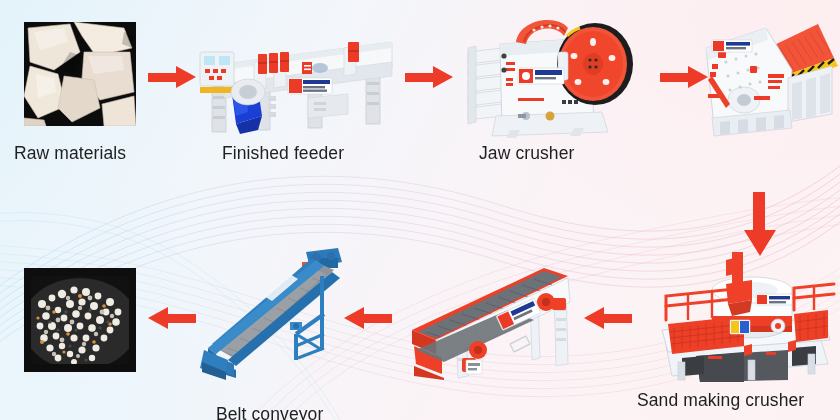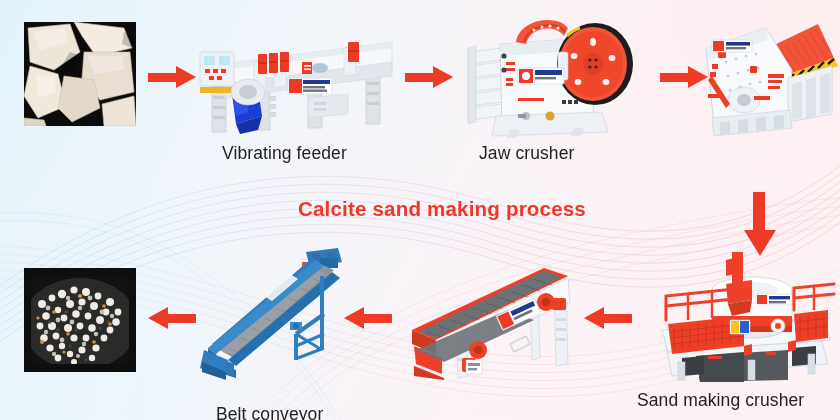--- a/index.html
+++ b/index.html
@@ -108,20 +108,21 @@
         <polygon points="10,10 40,6 44,20 16,28"></polygon>
         <polygon points="64,34 98,34 100,48 70,52"></polygon>
         <polygon points="12,52 30,56 32,70 14,76"></polygon>
       </g>
       <g fill="#000" opacity="0.2">
         <polygon points="46,30 58,34 50,52 36,46"></polygon>
         <polygon points="100,10 110,14 108,26 98,22"></polygon>
       </g>
     </svg>
   </div>
+  <div class="caption" style="left:14px; top:143px;">Raw materials</div>
 
   <div class="arrow" style="left:148px; top:64px;">
     <svg width="48" height="26" viewBox="0 0 48 26">
       <rect x="0" y="9" width="32" height="9" fill="#ee3b28"></rect>
       <polygon points="28,2 48,13 28,24" fill="#ee3b28"></polygon>
     </svg>
   </div>
 
   <div class="stage" style="left:196px; top:24px; width:200px; height:112px;">
     <svg width="200" height="112" viewBox="0 0 200 112">
@@ -204,21 +205,21 @@
           <rect x="118" y="78" width="12" height="3"></rect>
           <rect x="118" y="84" width="12" height="3"></rect>
         </g>
       <g fill="#d5dbe2">
         <rect x="72" y="72" width="8" height="5"></rect>
           <rect x="72" y="80" width="8" height="5"></rect>
         <rect x="72" y="88" width="8" height="5"></rect>
       </g>
     </svg>
   </div>
-  <div class="caption" style="left:222px; top:143px;">Vibrating feeder</div>
+  <div class="caption" style="left:222px; top:143px;">Finished feeder</div>
 
   <div class="arrow" style="left:405px; top:64px;">
     <svg width="48" height="26" viewBox="0 0 48 26">
       <rect x="0" y="9" width="32" height="9" fill="#ee3b28"></rect>
       <polygon points="28,2 48,13 28,24" fill="#ee3b28"></polygon>
     </svg>
   </div>
 
   <div class="stage" style="left:462px; top:12px; width:190px; height:128px;">
     <svg width="190" height="128" viewBox="0 0 190 128">
@@ -733,15 +734,14 @@
             <circle cx="46" cy="78" r="1.6"></circle>
         </g>
       </g>
       <rect x="0" y="0" width="112" height="8" fill="#0e0e0e"></rect>
       <rect x="0" y="96" width="112" height="8" fill="#0e0e0e"></rect>
       <rect x="0" y="0" width="7" height="104" fill="#0e0e0e"></rect>
       <rect x="105" y="0" width="7" height="104" fill="#0e0e0e"></rect>
     </svg>
   </div>
 
-  <div class="title-main">Calcite sand making process</div>
 
 </div>
 
 </body></html>

